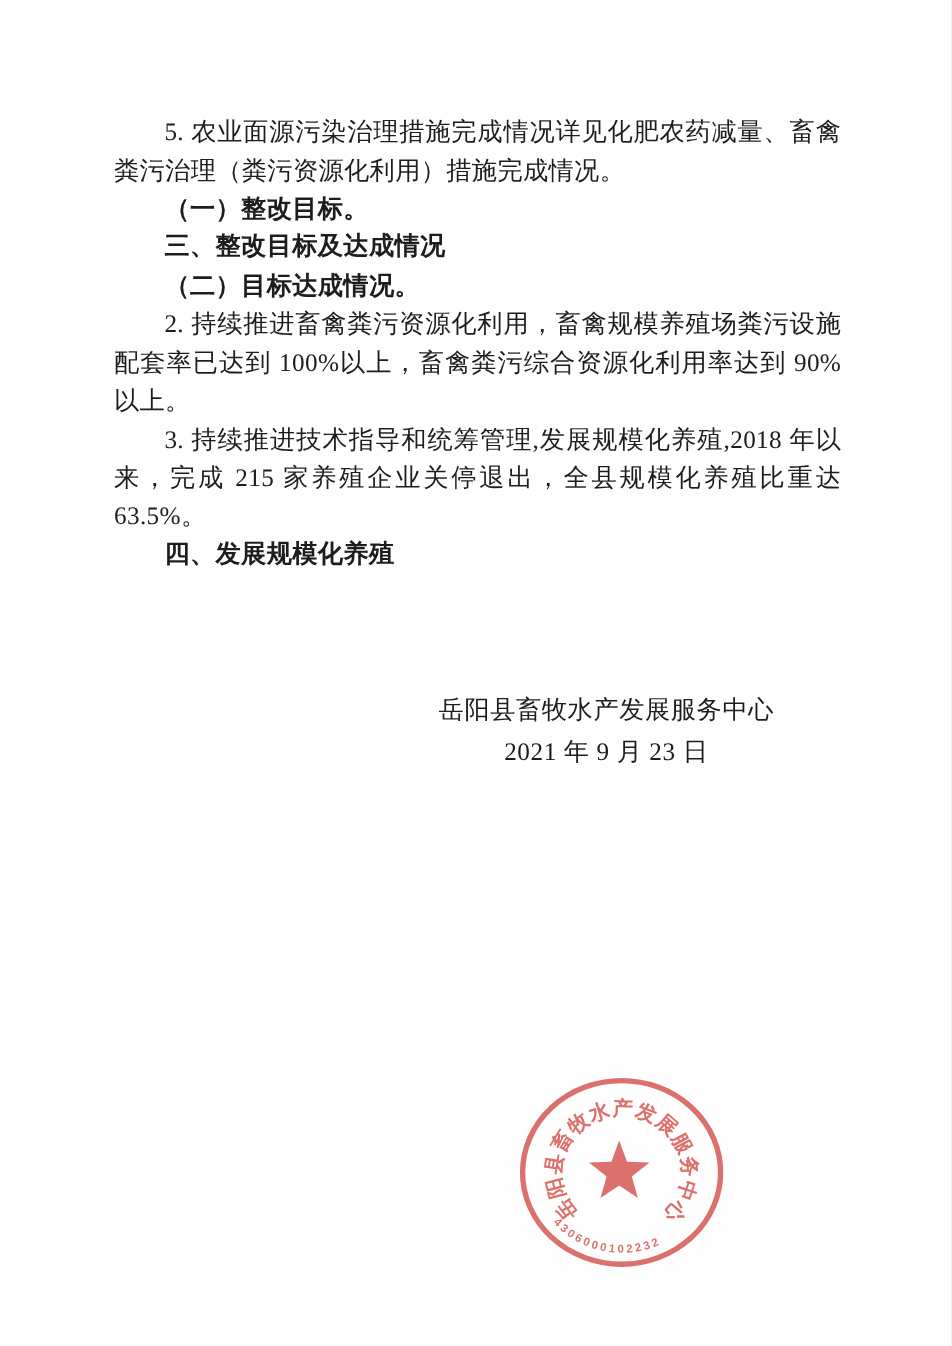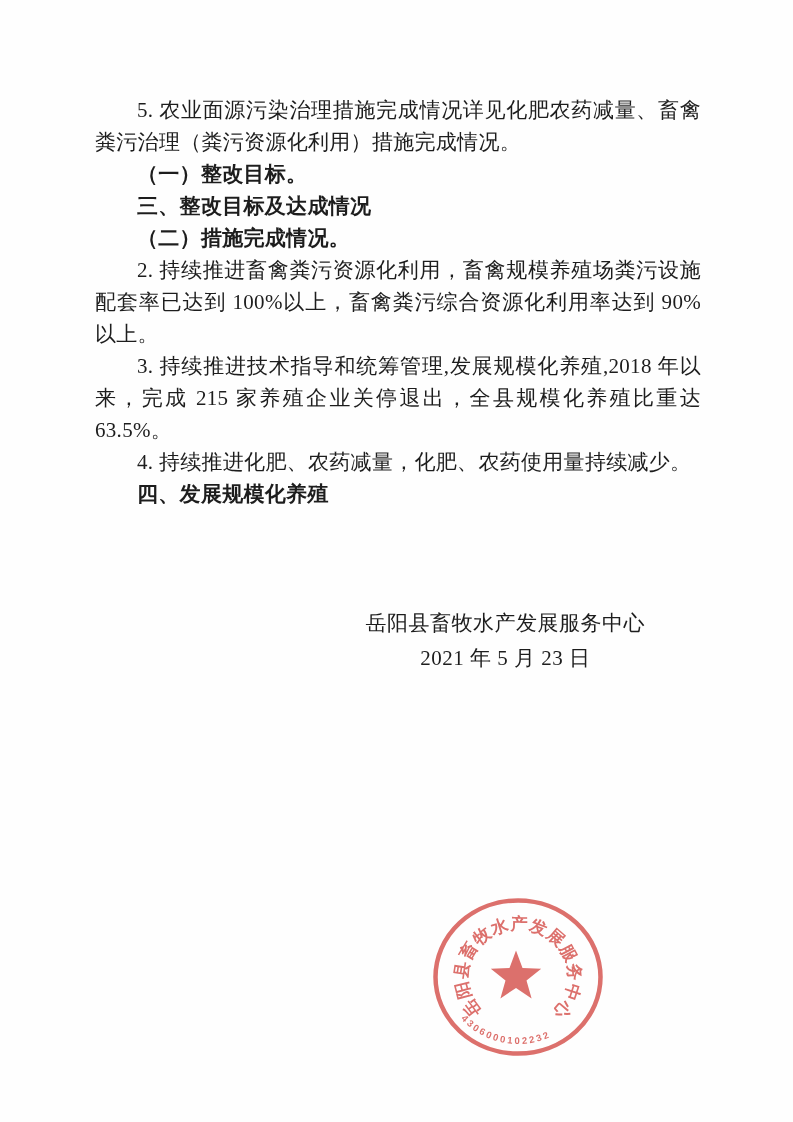--- a/index.html
+++ b/index.html
@@ -59,32 +59,31 @@
 </style>
 </head>
 <body>
 
 <div class="page">
   <div class="content">
 
     <p class="para">5. 农业面源污染治理措施完成情况详见化肥农药减量、畜禽粪污治理（粪污资源化利用）措施完成情况。</p>
     <p class="para heading-serif">（一）整改目标。</p>
     <p class="para heading-sans">三、整改目标及达成情况</p>
-    <p class="para heading-serif">（二）措施完成情况。</p>
+    <p class="para heading-serif">（二）目标达成情况。</p>
     <p class="para">2. 持续推进畜禽粪污资源化利用，畜禽规模养殖场粪污设施配套率已达到 100%以上，畜禽粪污综合资源化利用率达到 90%以上。</p>
     <p class="para">3. 持续推进技术指导和统筹管理,发展规模化养殖,2018 年以来，完成 215 家养殖企业关停退出，全县规模化养殖比重达 63.5%。</p>
-    <p class="para">4. 持续推进化肥、农药减量，化肥、农药使用量持续减少。</p>
     <p class="para heading-sans">四、发展规模化养殖</p>
 
     <div class="spacer"></div>
 
 
     <div class="signature">
       <div>岳阳县畜牧水产发展服务中心</div>
-      <div>2021 年 5 月 23 日</div>
+      <div>2021 年 9 月 23 日</div>
     </div>
   </div>
 
   <svg class="seal" viewBox="0 0 170 158" xmlns="http://www.w3.org/2000/svg">
     <defs>
       <path id="sealTopArc" d="M 50.9 114.3 A 51 47.5 0 1 1 119.1 114.3" fill="none"></path>
       <path id="sealBottomArc" d="M 26.7 119.3 A 73 67 0 0 0 121.5 137.0" fill="none"></path>
     </defs>
     <ellipse cx="85" cy="79" rx="82.5" ry="76.5" fill="none" stroke-width="4.5" stroke="#d6504b"></ellipse>
     <polygon points="83,52.5 89.5,70.1 108.2,70.8 93.5,82.4 98.6,100.4 83,90 67.4,100.4 72.5,82.4 57.8,70.8 76.5,70.1" fill="#d6504b"></polygon>

